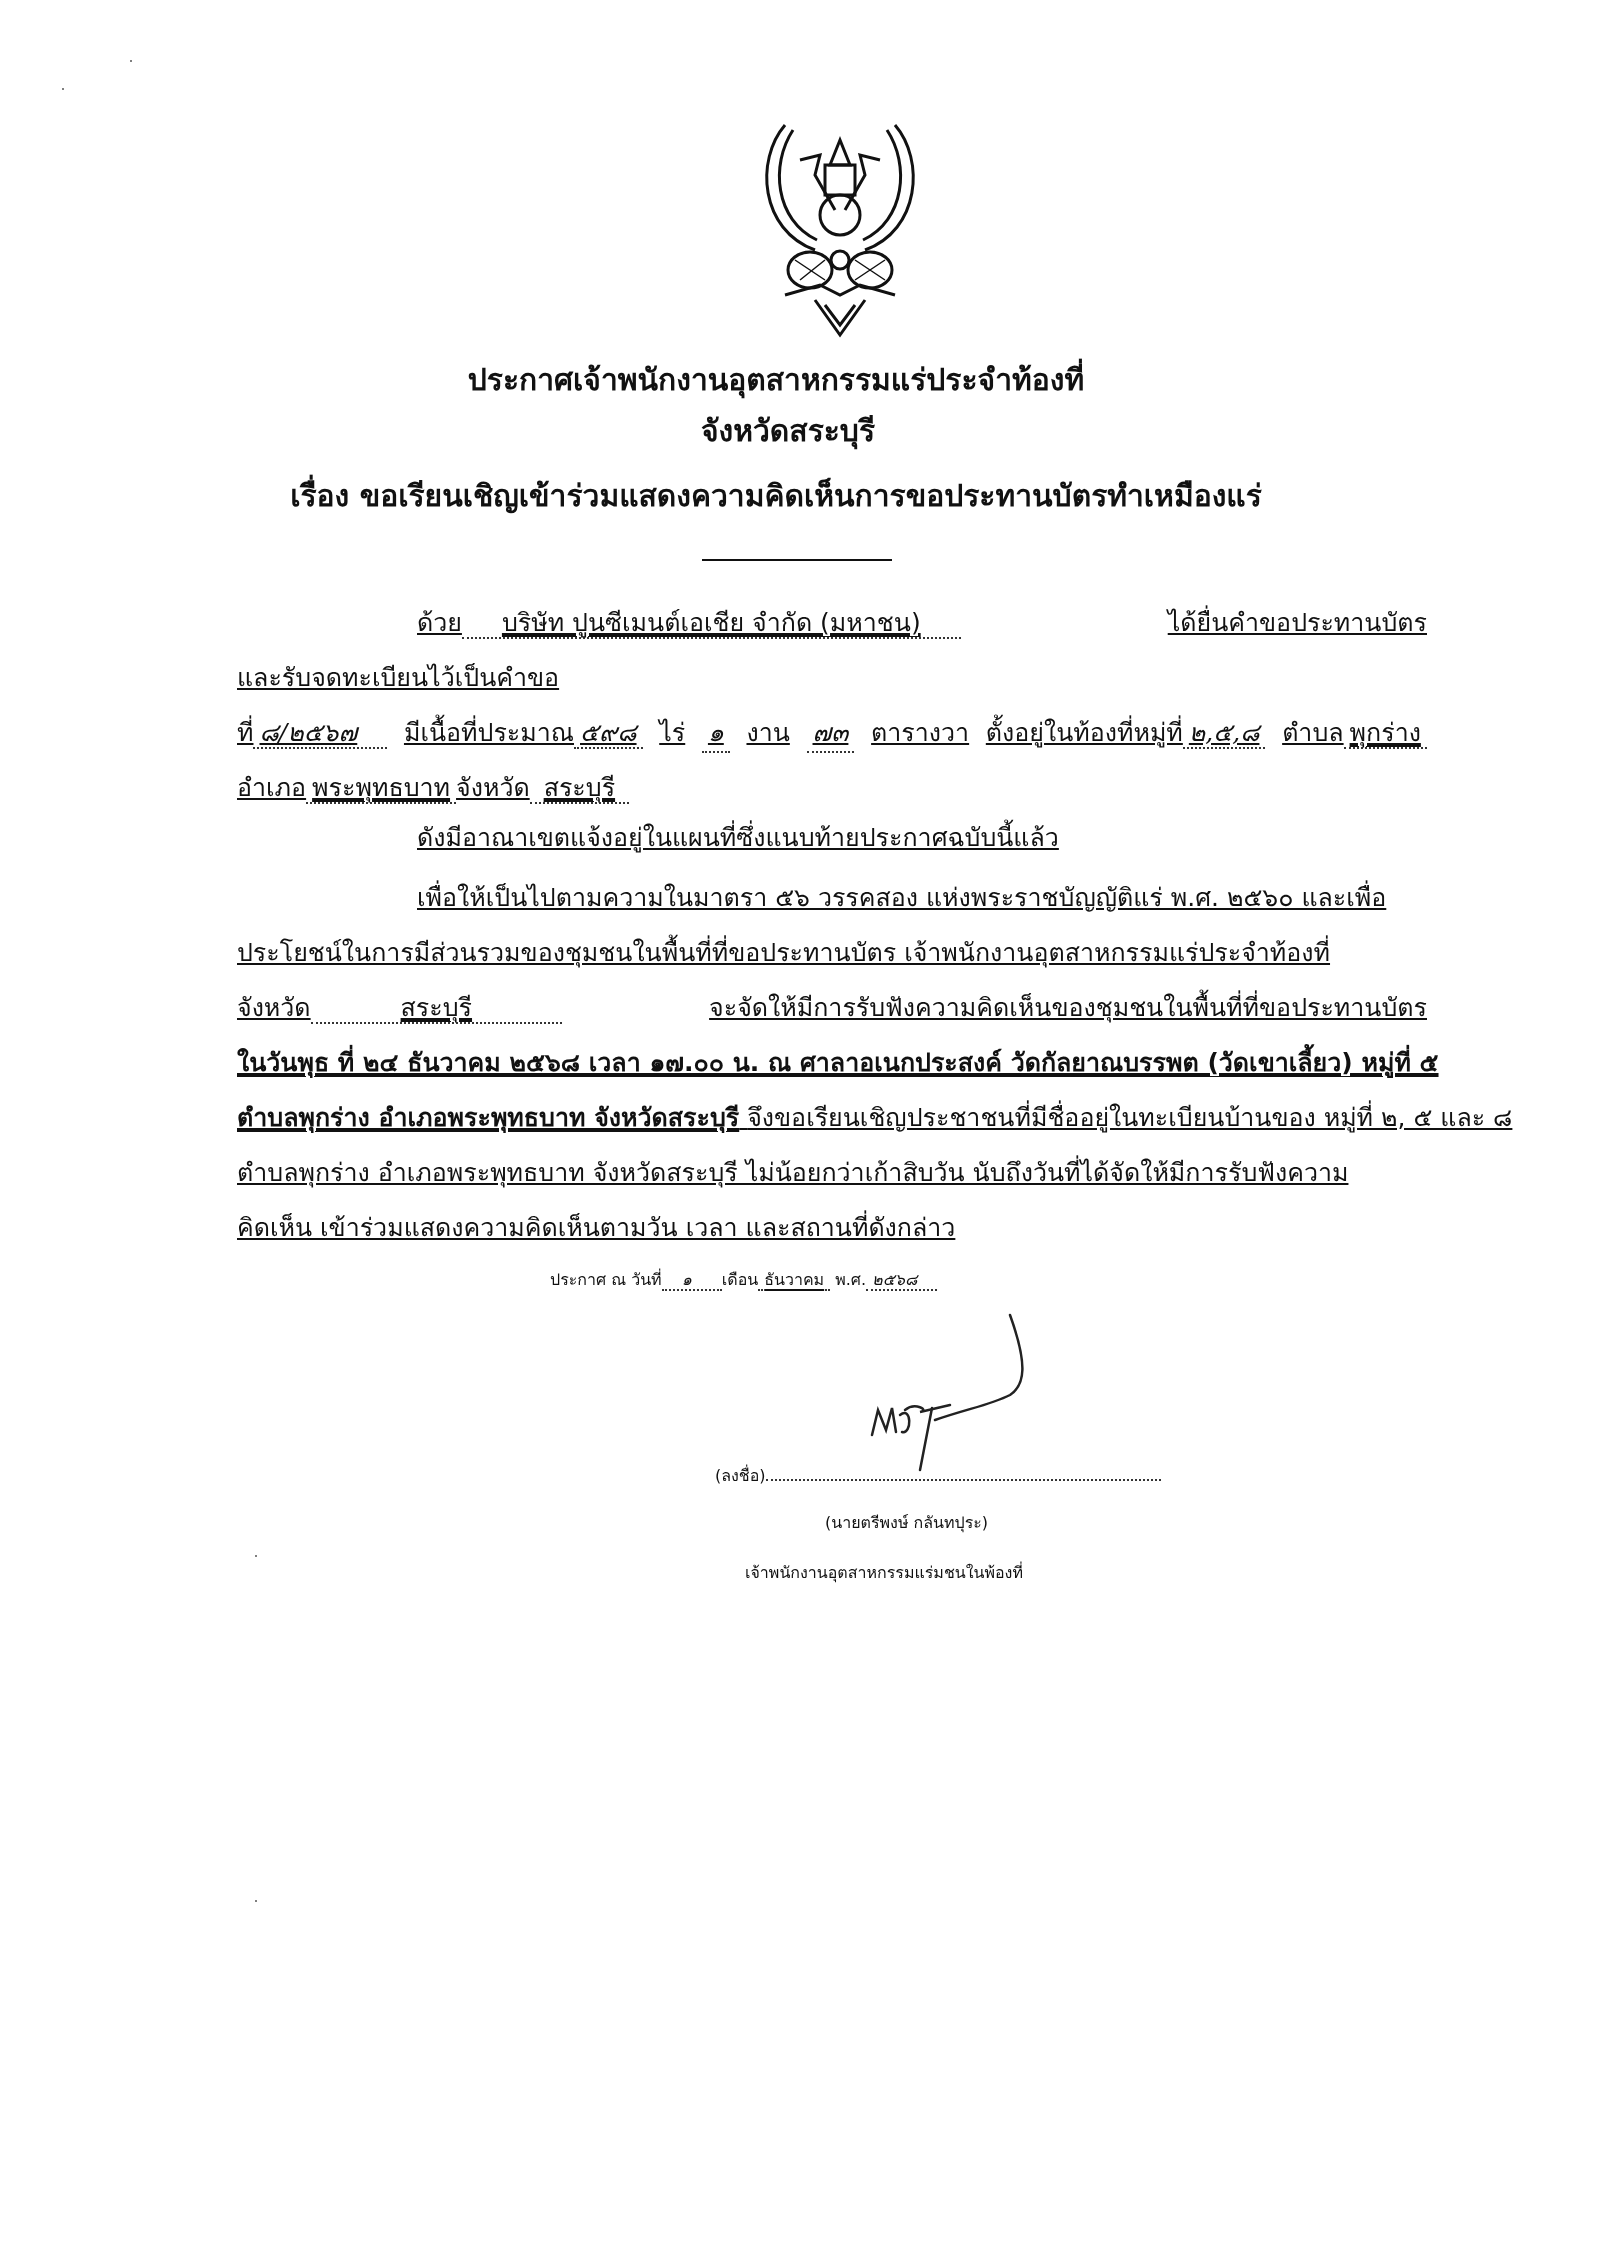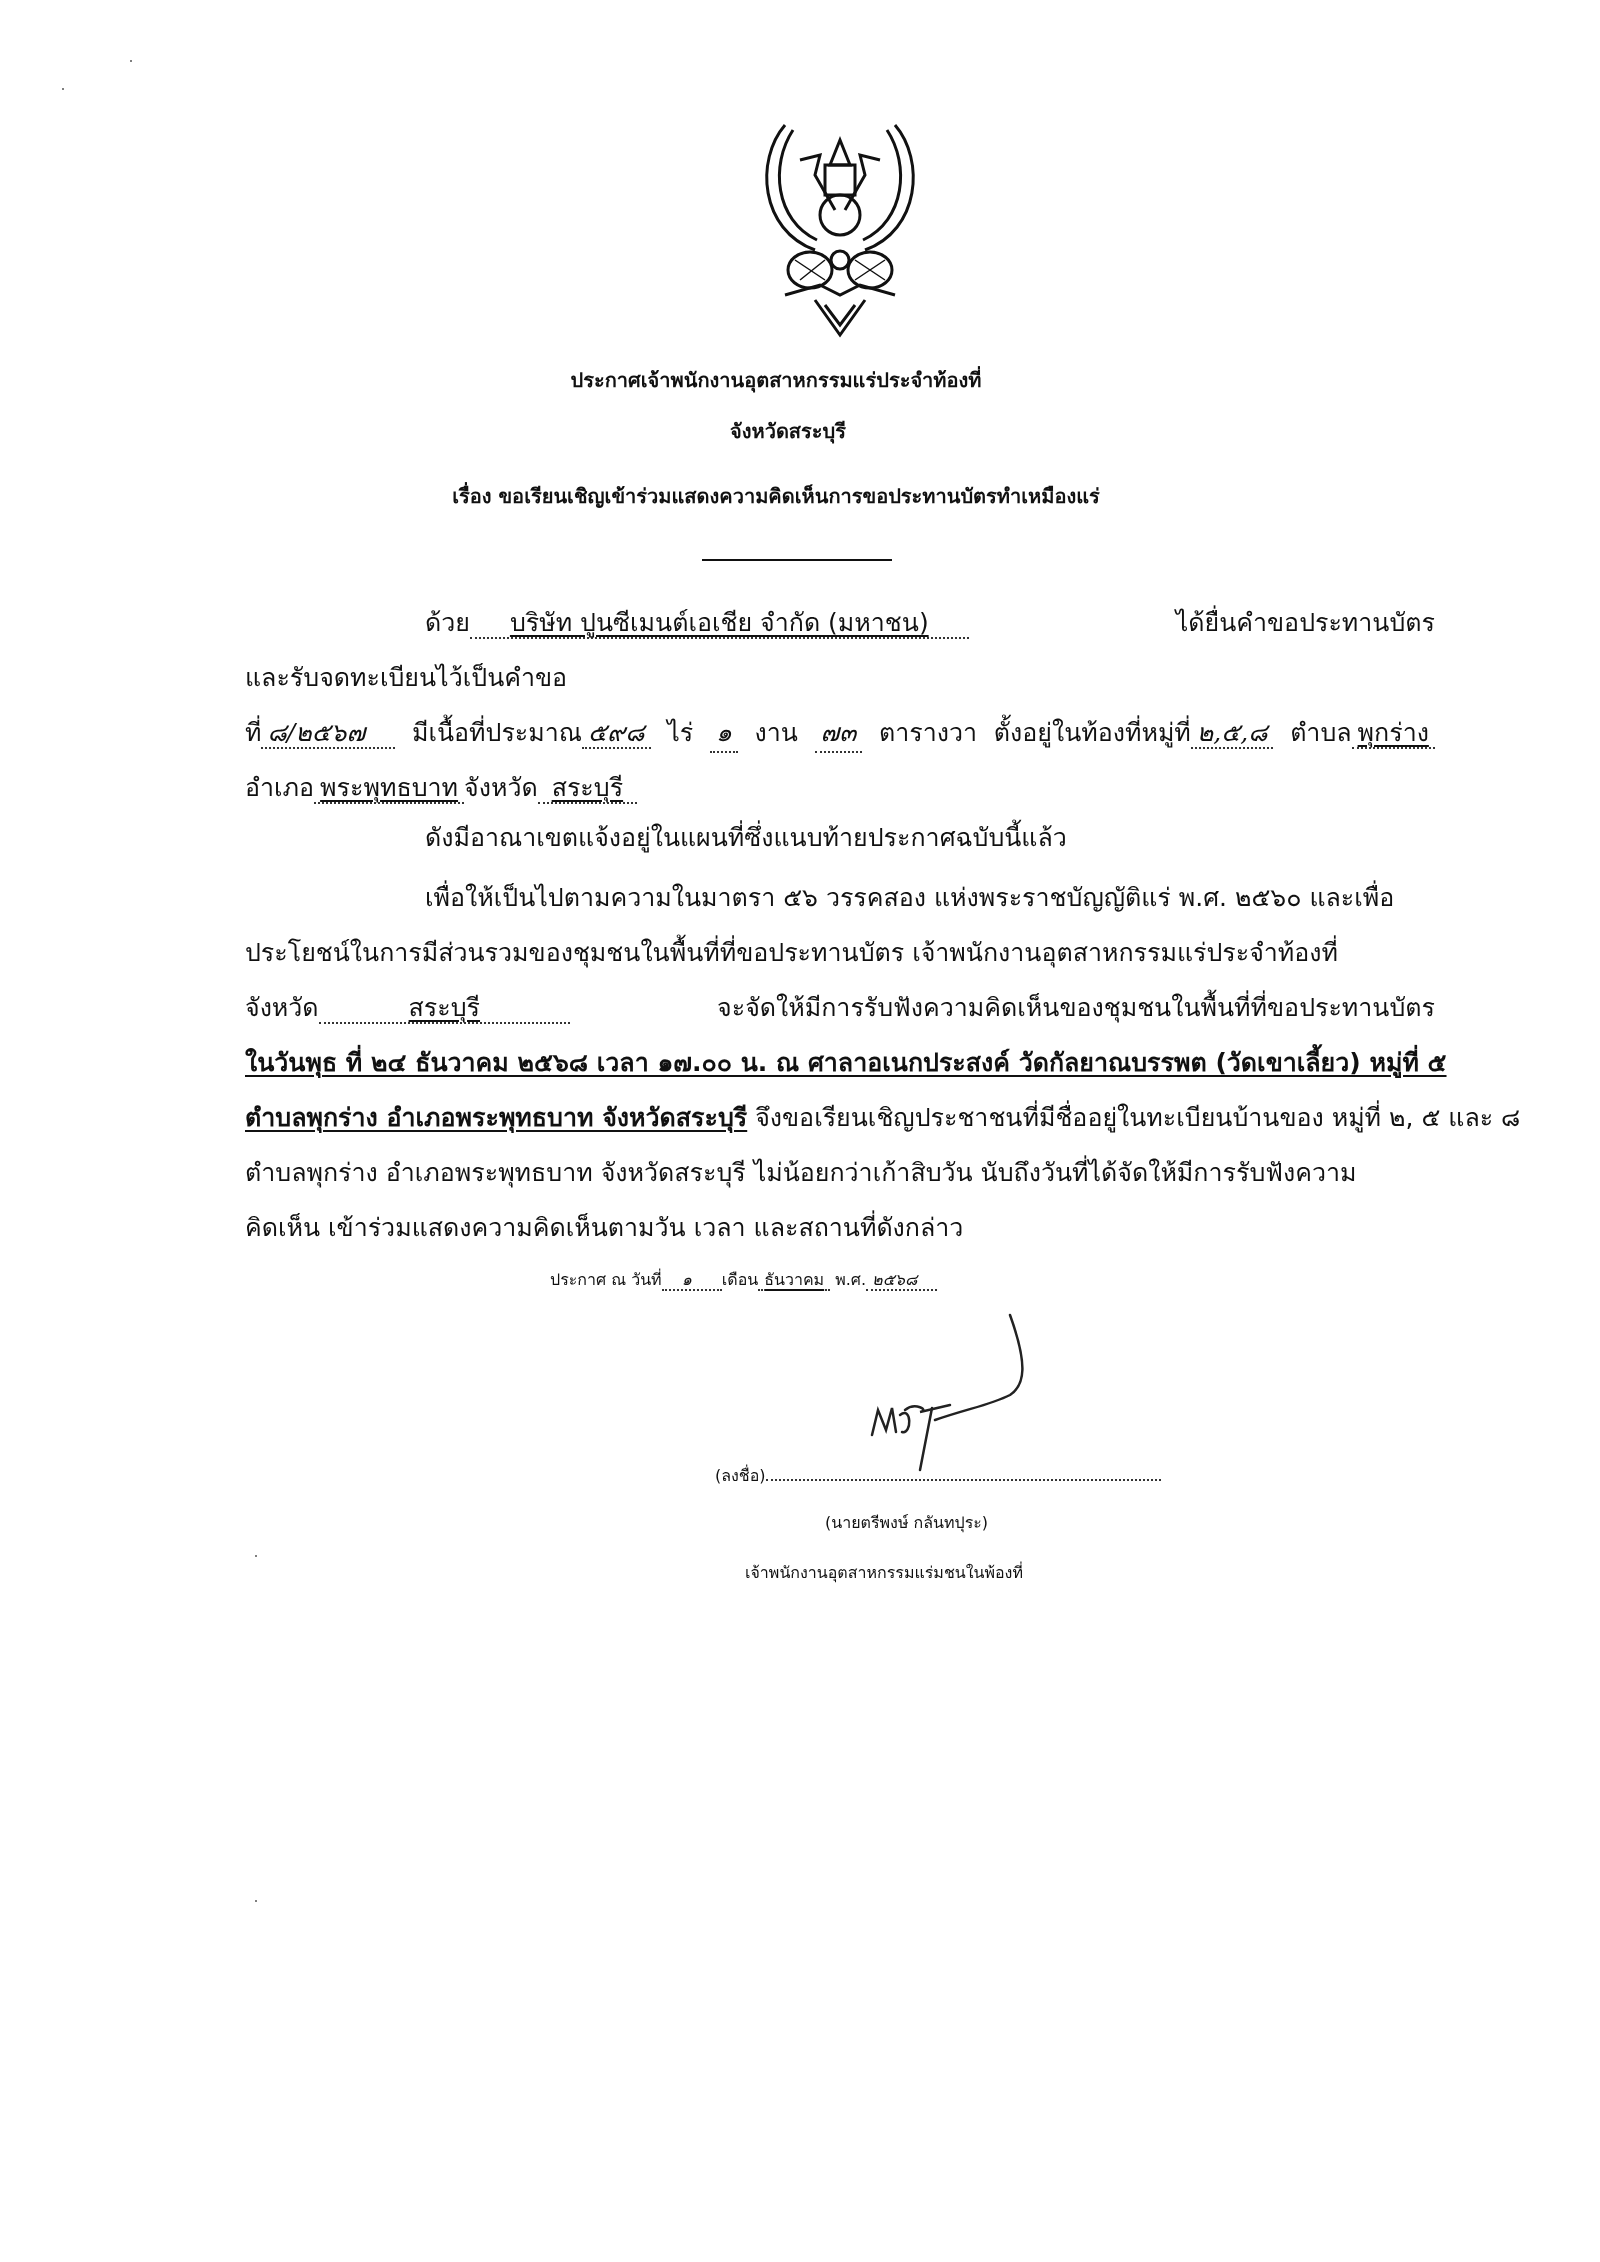--- a/index.html
+++ b/index.html
@@ -3,23 +3,23 @@
   <meta charset="utf-8">
   <style>
     html, body { margin: 0; padding: 0; background: #ffffff; }
     body {
       width: 1600px; height: 2262px; position: relative; overflow: hidden;
       font-family: "DejaVu Sans", "Liberation Sans", sans-serif;
       color: #111111;
     }
     .speck { position: absolute; width: 2px; height: 2px; background: #555; border-radius: 1px; }
     .emblem { position: absolute; left: 745px; top: 120px; width: 190px; height: 220px; }
-    .title { position: absolute; left: 0; width: 1552px; text-align: center; font-size: 20px; font-weight: bold; line-height: 40px; }
+    .title { position: absolute; left: 0; width: 1552px; text-align: center; font-size: 30px; font-weight: bold; line-height: 40px; }
     .divider { position: absolute; left: 702px; top: 559px; width: 190px; height: 2px; background: #111; }
-    .line { position: absolute; left: 245px; width: 1190px; font-size: 25px; line-height: 36px; white-space: nowrap; }
+    .line { position: absolute; left: 237px; width: 1190px; font-size: 25px; line-height: 36px; white-space: nowrap; text-decoration: underline; }
     .justify { display: flex; justify-content: space-between; }
     .fill { border-bottom: 2px dotted #333; padding: 0 6px; }
     .u { text-decoration: underline; text-decoration-thickness: 2px; text-underline-offset: 4px; }
     .bold-u { font-weight: bold; text-decoration: underline; text-decoration-thickness: 2px; text-underline-offset: 4px; }
     .hand { font-style: italic; font-family: "DejaVu Serif", serif; }
     .sig-block { position: absolute; font-size: 16px; line-height: 36px; white-space: nowrap; }
     .sig-svg { position: absolute; left: 860px; top: 1310px; width: 200px; height: 170px; }
   </style>
 </head>
 <body>

